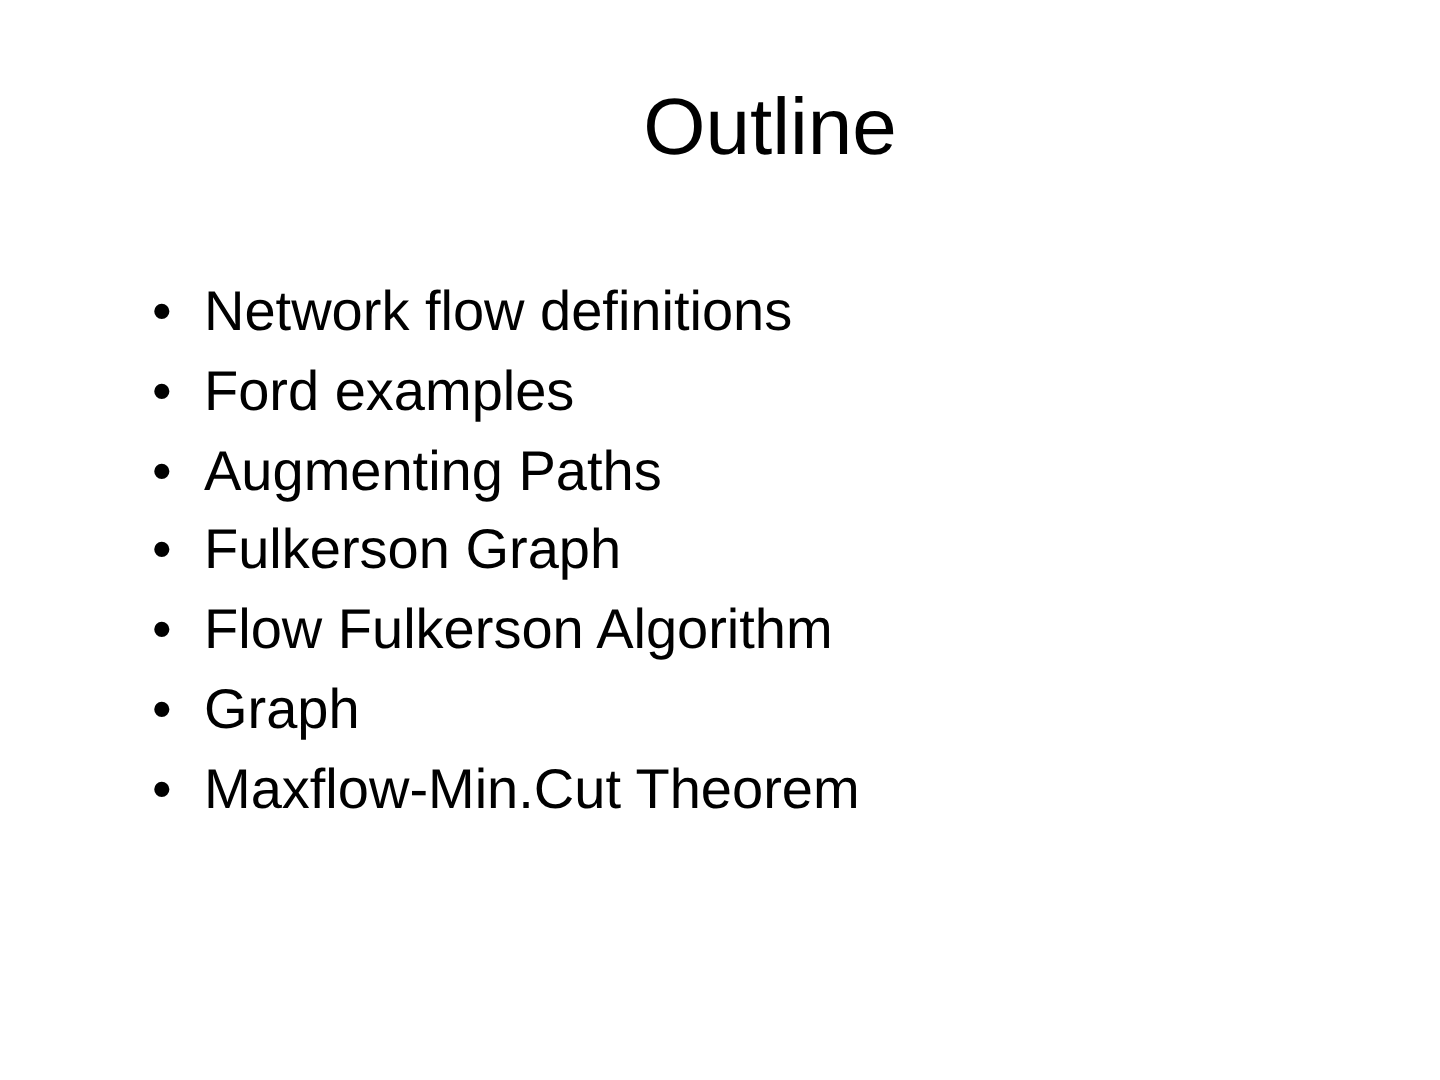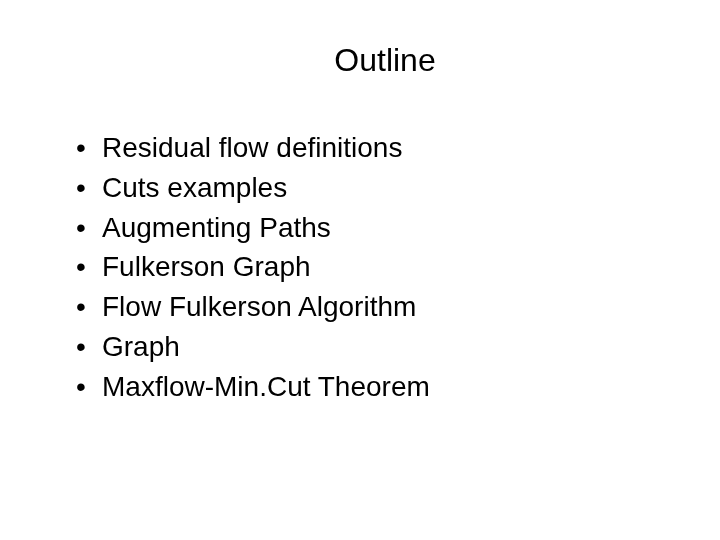--- a/index.html
+++ b/index.html
@@ -15,21 +15,21 @@
       color: #000;
       position: relative;
       overflow: hidden;
     }
     .slide {
       width: 100%;
       height: 100%;
       padding: 30px 60px;
     }
     .title {
-      font-size: 32px;
+      font-size: 40px;
       font-weight: 400;
       text-align: center;
       margin-top: 12px;
       margin-bottom: 50px;
       margin-left: 50px;
     }
     .bullet-list {
       list-style: none;
       padding-left: 10px;
     }
@@ -53,25 +53,25 @@
     }
   </style>
 </head>
 <body>
 
 <div class="slide">
   <h1 class="title">Outline</h1>
   <ul class="bullet-list">
     <li class="bullet-item">
       <span class="bullet-dot">•</span>
-      <span class="bullet-text">Residual flow definitions</span>
+      <span class="bullet-text">Network flow definitions</span>
     </li>
     <li class="bullet-item">
       <span class="bullet-dot">•</span>
-      <span class="bullet-text">Cuts examples</span>
+      <span class="bullet-text">Ford examples</span>
     </li>
     <li class="bullet-item">
       <span class="bullet-dot">•</span>
       <span class="bullet-text">Augmenting Paths</span>
     </li>
     <li class="bullet-item">
       <span class="bullet-dot">•</span>
       <span class="bullet-text">Fulkerson Graph</span>
     </li>
     <li class="bullet-item">

